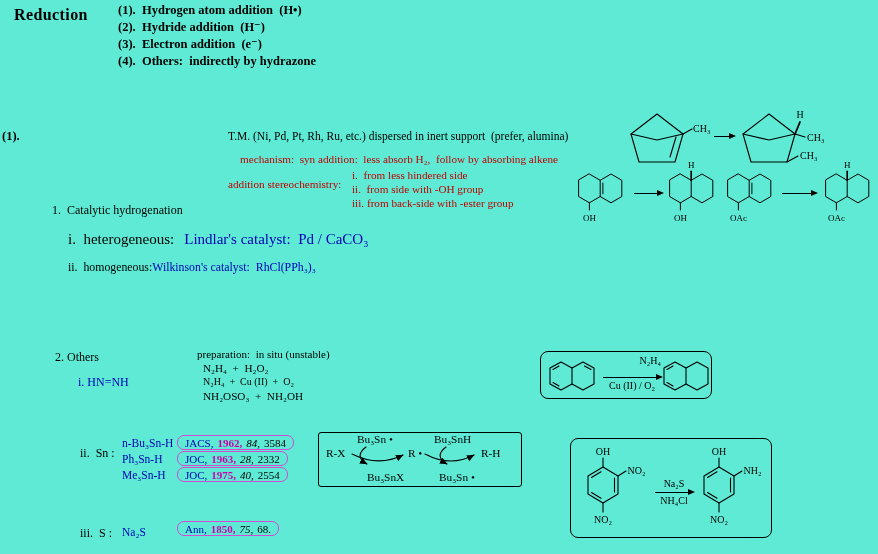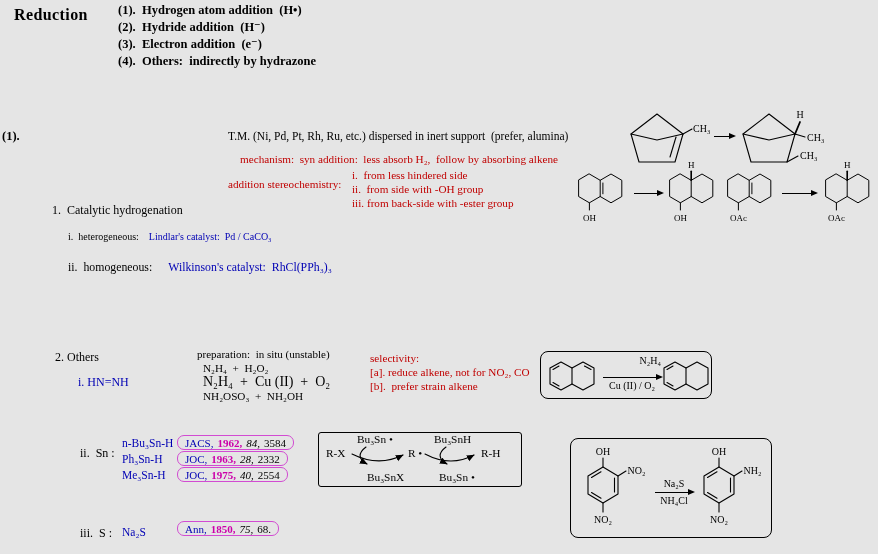--- a/index.html
+++ b/index.html
@@ -1,18 +1,18 @@
 <!DOCTYPE html>
 <html><head>
 <meta charset="utf-8">
 <style>
   *{margin:0;padding:0;box-sizing:border-box}
   html,body{width:878px;height:554px}
   body{background:#fff;font-family:"Liberation Serif","DejaVu Serif",serif;color:#000}
-  .page{position:relative;width:878px;height:554px;background:#e5e5e5;overflow:hidden}
+  .page{position:relative;width:878px;height:554px;background:#5eead4;overflow:hidden}
   .txt{position:absolute;white-space:pre;font-size:12px;line-height:1.18}
   .line{white-space:pre}
   .b{font-weight:bold}
   .red{color:#c00000}
   .blue{color:#0000b4}
   .box{position:absolute;border:1.3px solid #000}
   .rbox{position:absolute;border:1.2px solid #000;border-radius:8px}
   .cite{position:absolute;display:flex;gap:4px;align-items:center;border:1px solid #d24bd2;border-radius:7px;padding:0 7px;height:15px;font-size:11px;white-space:pre}
   .cite .j{color:#0000b4}
   .cite .y{color:#cc00aa;font-weight:bold}
@@ -41,22 +41,22 @@
   <div class="txt" style="left:228px;top:130px;font-size:11.5px">T.M. (Ni, Pd, Pt, Rh, Ru, etc.) dispersed in inert support  (prefer, alumina)</div>
   <div class="txt red" style="left:240px;top:153px;font-size:11.2px">mechanism:  syn addition:  less absorb H₂,  follow by absorbing alkene</div>
   <div class="txt red" style="left:228px;top:178px;font-size:11.2px">addition stereochemistry:</div>
   <div style="position:absolute;left:352px;top:168px">
     <div class="line red" style="font-size:11.2px;line-height:14.2px">i.  from less hindered side</div>
     <div class="line red" style="font-size:11.2px;line-height:14.2px">ii.  from side with -OH group</div>
     <div class="line red" style="font-size:11.2px;line-height:14.2px">iii. from back-side with -ester group</div>
   </div>
 
   <div class="txt" style="left:52px;top:203px">1.  Catalytic hydrogenation</div>
-  <div class="txt" style="left:68px;top:231px;font-size:10px"><span>i.  heterogeneous:</span><span class="blue" style="margin-left:10px">Lindlar's catalyst:  Pd / CaCO₃</span></div>
-  <div class="txt" style="left:68px;top:261px;font-size:11.8px"><span>ii.  homogeneous:</span><span class="blue" style="margin-left:16px">Wilkinson's catalyst:  RhCl(PPh₃)₃</span></div>
+  <div class="txt" style="left:68px;top:231px;font-size:15px"><span>i.  heterogeneous:</span><span class="blue" style="margin-left:10px">Lindlar's catalyst:  Pd / CaCO₃</span></div>
+  <div class="txt" style="left:68px;top:261px;font-size:11.8px"><span>ii.  homogeneous:</span><span class="blue" style="margin-left:0">Wilkinson's catalyst:  RhCl(PPh₃)₃</span></div>
 
   <svg style="left:625px;top:106px" width="88" height="64" viewBox="0 0 88 64">
     <path d="M6,28 L32,8 L58,28 L50,56 L14,56 Z"></path>
     <path d="M6,28 L32,34 L58,28"></path>
     <line x1="51" y1="31" x2="45" y2="51"></line>
     <line x1="58" y1="28" x2="67" y2="23"></line>
     <text x="68" y="26">CH₃</text>
   </svg>
   <div class="arrow" style="left:714px;top:136px;width:20px"></div>
   <svg style="left:737px;top:106px" width="100" height="64" viewBox="0 0 100 64">
@@ -101,27 +101,22 @@
     <text x="28" y="15" text-anchor="middle">H</text>
     <line x1="16" y1="54" x2="16" y2="62"></line>
     <text x="16" y="74" text-anchor="middle">OAc</text>
   </svg>
 
   <div class="txt" style="left:55px;top:350px">2. Others</div>
   <div class="txt blue" style="left:78px;top:375px">i. HN=NH</div>
   <div class="txt" style="left:197px;top:348px;font-size:11px">preparation:  in situ (unstable)</div>
   <div style="position:absolute;left:203px;top:361px">
     <div class="line" style="font-size:11.2px;line-height:14px">N₂H₄  +  H₂O₂</div>
-    <div class="line" style="font-size:14px;line-height:14px">N₂H₄  +  Cu (II)  +  O₂</div>
+    <div class="line" style="font-size:10px;line-height:14px">N₂H₄  +  Cu (II)  +  O₂</div>
     <div class="line" style="font-size:11.2px;line-height:14px">NH₂OSO₃  +  NH₂OH</div>
-  </div>
-  <div style="position:absolute;left:370px;top:351px">
-    <div class="line red" style="font-size:11.2px;line-height:14px">selectivity:</div>
-    <div class="line red" style="font-size:11.2px;line-height:14px">[a]. reduce alkene, not for NO₂, CO</div>
-    <div class="line red" style="font-size:11.2px;line-height:14px">[b].  prefer strain alkene</div>
   </div>
 
   <div class="rbox" style="left:540px;top:351px;width:172px;height:48px">
     <svg style="left:8px;top:6px" width="48" height="36" viewBox="0 0 48 36">
       <path d="M12,4 L23,10 L23,26 L12,32 L1,26 L1,10 Z"></path>
       <path d="M23,10 L34,4 L45,10 L45,26 L34,32 L23,26"></path>
       <line x1="4" y1="11.5" x2="10" y2="8"></line>
       <line x1="4" y1="24.5" x2="10" y2="28"></line>
       <line x1="35.5" y1="8" x2="42" y2="11.5"></line>
     </svg>

